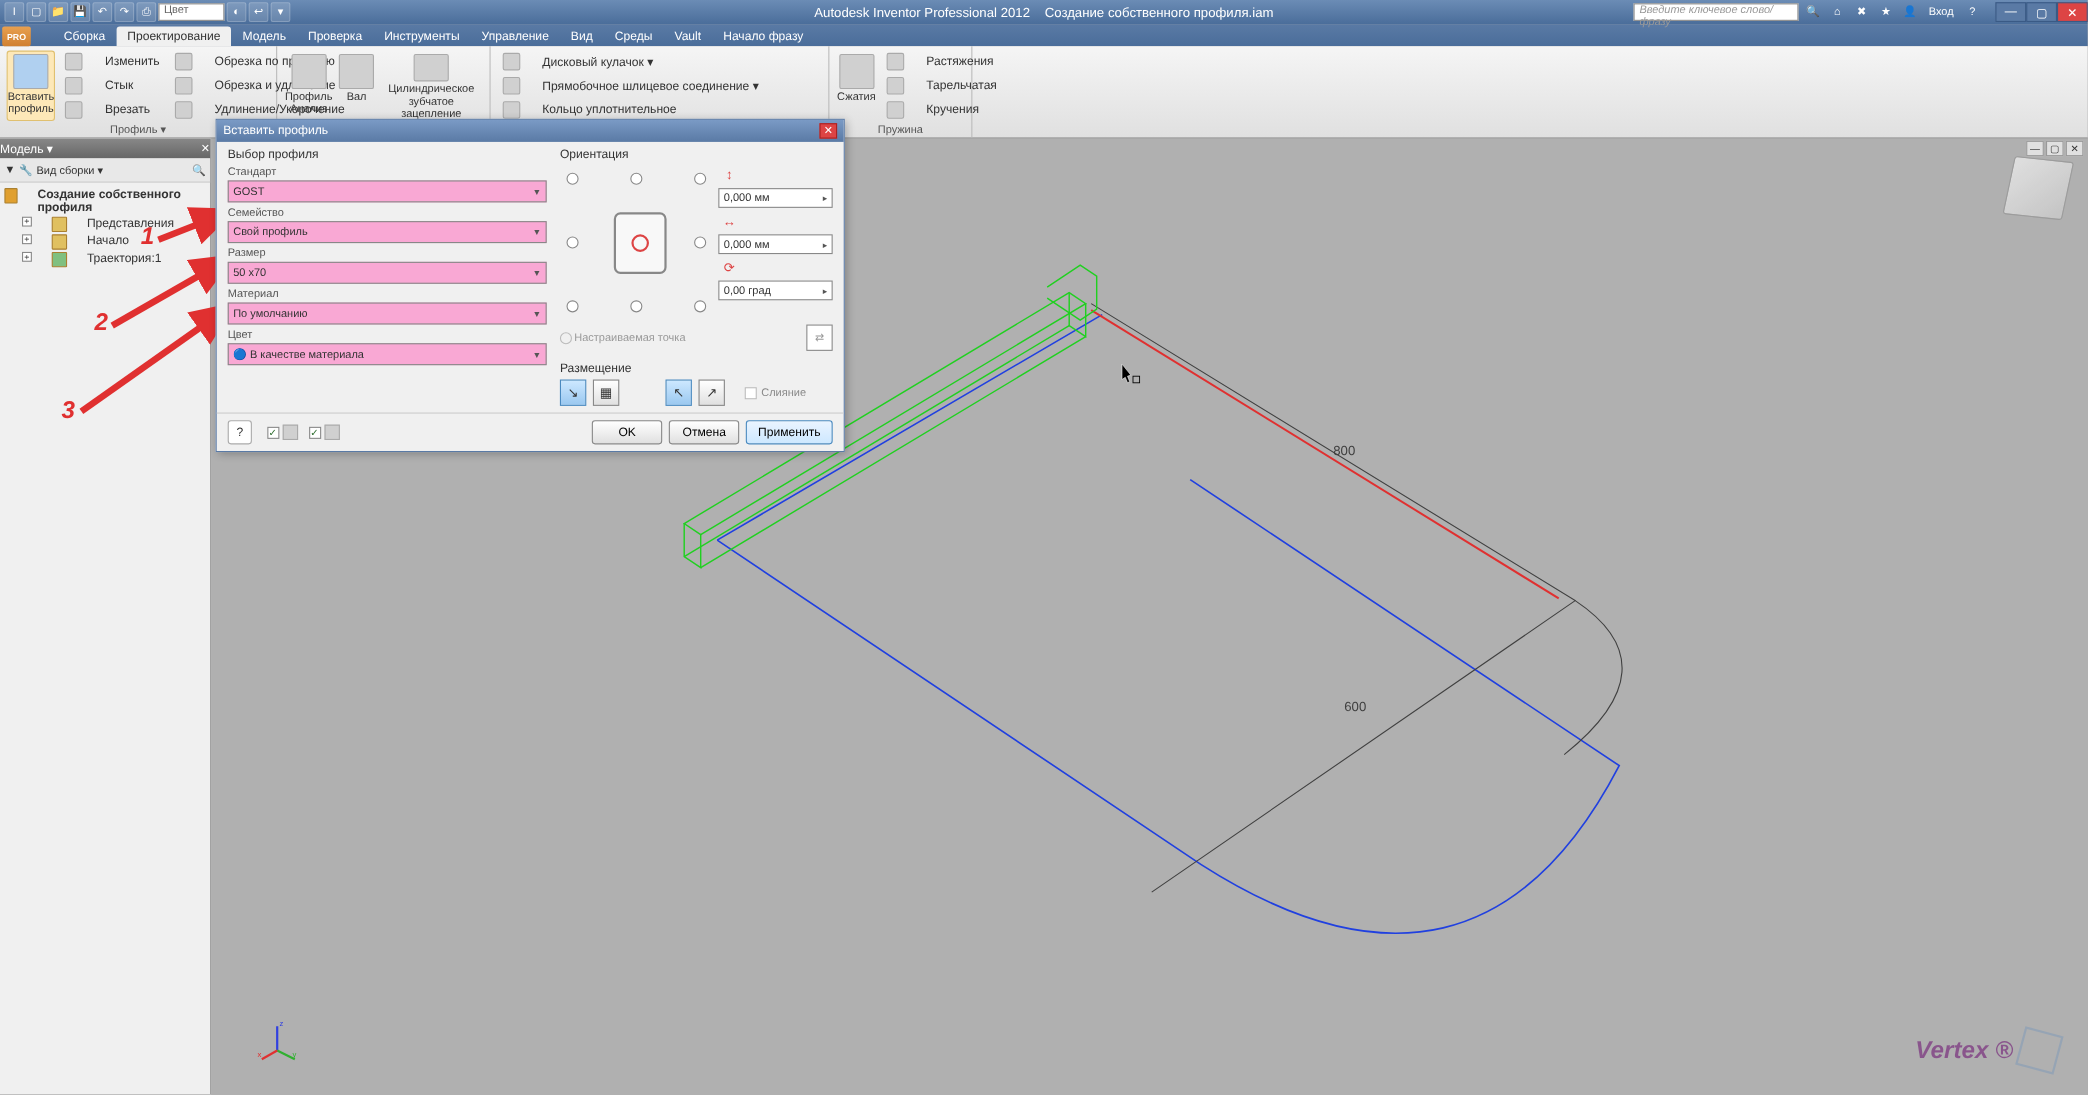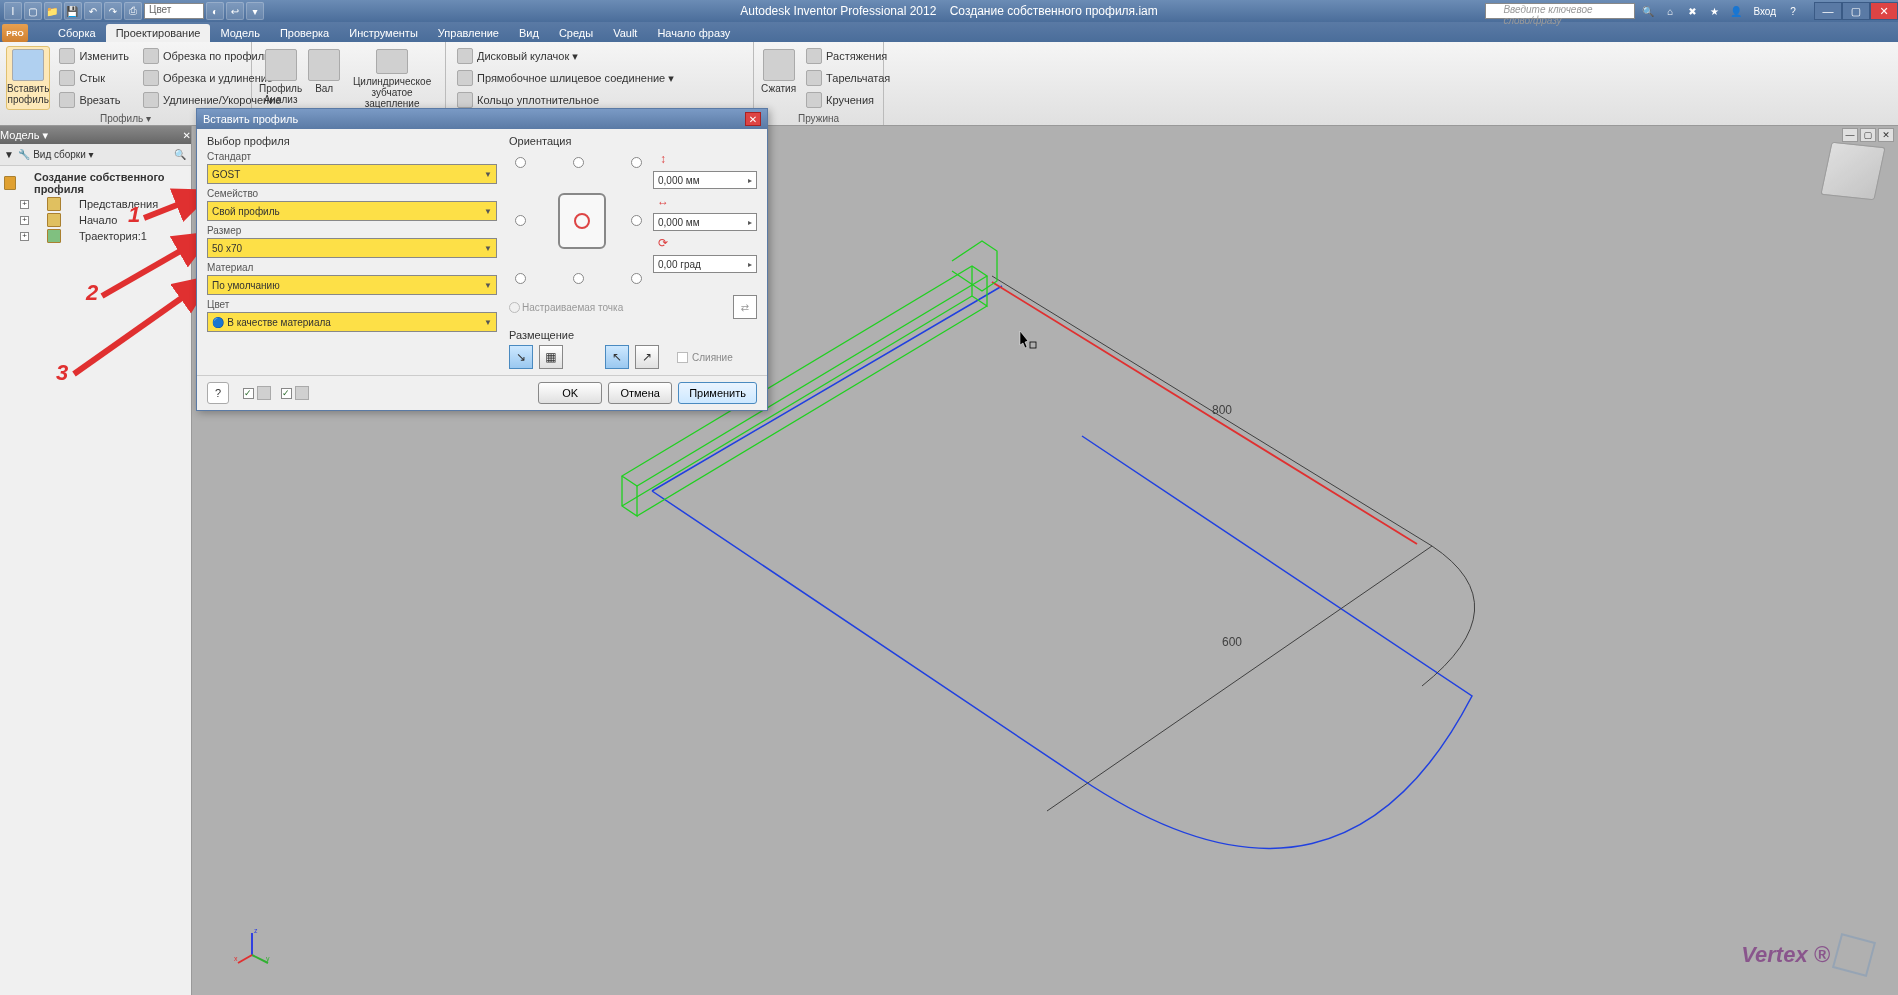--- a/index.html
+++ b/index.html
@@ -6,21 +6,21 @@
 html, body { width: 1898px; height: 995px; overflow: hidden; }
 body { background: #b0b0b0; font-size: 11px; color: #333; position: relative; }
 
 
 .titlebar { height: 22px; background: linear-gradient(#6b8cb5, #4a6d9a); display: flex; align-items: center; color: #fff; position: relative; }
 .titlebar .left-icons { display: flex; gap: 2px; padding-left: 4px; align-items: center; }
 .titlebar .qat-btn { width: 18px; height: 18px; background: rgba(255,255,255,0.15); border: 1px solid rgba(255,255,255,0.2); border-radius: 2px; display: flex; align-items: center; justify-content: center; font-size: 10px; }
 .titlebar .color-box { width: 60px; height: 16px; background: #fff; color: #666; font-size: 10px; padding: 0 4px; border: 1px solid #888; }
 .titlebar .center-title { position: absolute; left: 50%; transform: translateX(-50%); font-size: 12px; color: #fff; white-space: nowrap; }
 .titlebar .right-area { position: absolute; right: 0; display: flex; align-items: center; gap: 4px; }
-.titlebar .search-box { width: 150px; height: 16px; background: #fff; color: #999; font-style: italic; font-size: 10px; padding: 0 17px; border: 1px solid #888; }
+.titlebar .search-box { width: 150px; height: 16px; background: #fff; color: #999; font-style: italic; font-size: 10px; padding: 0 4px; border: 1px solid #888; }
 .titlebar .help-btn { width: 18px; height: 18px; display: flex; align-items: center; justify-content: center; color: #fff; font-size: 10px; }
 .titlebar .win-btns { display: flex; margin-left: 8px; }
 .titlebar .win-btn { width: 28px; height: 18px; background: #5a7aa5; border: 1px solid #3a5a85; display: flex; align-items: center; justify-content: center; color: #fff; font-size: 11px; }
 .titlebar .win-btn.close { background: #d44; }
 
 
 .ribbon-tabs { height: 20px; background: linear-gradient(#5a7aa5, #4a6d9a); display: flex; align-items: flex-end; padding-left: 48px; color: #fff; font-size: 11px; }
 .ribbon-tab { padding: 3px 10px; cursor: pointer; }
 .ribbon-tab.active { background: #f0f0f0; color: #333; border-radius: 3px 3px 0 0; }
 .pro-badge { position: absolute; left: 2px; top: 24px; width: 26px; height: 18px; background: linear-gradient(#e8a050,#d08030); color: #fff; font-size: 8px; font-weight: bold; display: flex; align-items: center; justify-content: center; border-radius: 2px; z-index: 5; }
@@ -28,48 +28,48 @@
 
 .ribbon { height: 84px; background: linear-gradient(#f5f5f5, #e0e0e0); border-bottom: 1px solid #999; display: flex; }
 .ribbon-group { border-right: 1px solid #bbb; padding: 2px 6px; display: flex; flex-direction: column; position: relative; }
 .ribbon-group-label { position: absolute; bottom: 1px; left: 0; right: 0; text-align: center; font-size: 10px; color: #555; }
 .ribbon-group-content { flex: 1; display: flex; gap: 4px; align-items: flex-start; padding-top: 2px; }
 .big-btn { width: 60px; height: 64px; display: flex; flex-direction: column; align-items: center; justify-content: flex-start; padding-top: 2px; gap: 2px; border: 1px solid transparent; border-radius: 3px; cursor: pointer; }
 .big-btn.active { background: #fde8b8; border-color: #e0c070; }
 .big-btn .icon { width: 32px; height: 32px; background: #d0d0d0; border: 1px solid #aaa; border-radius: 2px; }
 .big-btn .lbl { font-size: 10px; text-align: center; line-height: 11px; }
 .small-btn-col { display: flex; flex-direction: column; gap: 2px; }
-.small-btn { display: flex; align-items: center; gap: 4px; padding: 1px 4px; cursor: pointer; border: 1px solid transparent; border-radius: 2px; white-space: nowrap; }
+.small-btn { display: flex; align-items: center; gap: 20px; padding: 1px 4px; cursor: pointer; border: 1px solid transparent; border-radius: 2px; white-space: nowrap; }
 .small-btn .icon { width: 16px; height: 16px; background: #d0d0d0; border: 1px solid #aaa; border-radius: 2px; flex-shrink: 0; }
 .small-btn .lbl { font-size: 11px; }
 
 
 .browser { position: absolute; left: 0; top: 126px; width: 192px; bottom: 0; background: #f0f0f0; border-right: 1px solid #999; }
 .browser-header { height: 18px; background: linear-gradient(#888, #666); color: #fff; padding: 0 0; display: flex; align-items: center; font-size: 11px; justify-content: space-between; }
 .browser-toolbar { height: 22px; background: #e8e8e8; border-bottom: 1px solid #ccc; display: flex; align-items: center; padding: 0 4px; gap: 4px; font-size: 10px; }
 .browser-tree { padding: 4px; font-size: 11px; }
-.tree-item { display: flex; align-items: center; gap: 18px; padding: 1px 0; }
+.tree-item { display: flex; gap: 18px; padding: 1px 0; }
 .tree-item.root { font-weight: bold; }
 .tree-item .expander { width: 9px; height: 9px; border: 1px solid #888; background: #fff; display: flex; align-items: center; justify-content: center; font-size: 8px; line-height: 1; }
 .tree-item .ticon { width: 14px; height: 14px; background: #e0c060; border: 1px solid #aa8030; border-radius: 1px; }
 .tree-item.child { padding-left: 16px; }
 
 
 .viewport { position: absolute; left: 192px; right: 0; top: 126px; bottom: 0; background: #b0b0b0; overflow: hidden; }
 
 
 .dialog { position: absolute; left: 196px; top: 108px; width: 572px; background: #f0f0f0; border: 1px solid #5a7aa5; box-shadow: 2px 2px 8px rgba(0,0,0,0.3); z-index: 100; }
 .dialog-title { height: 20px; background: linear-gradient(#7a9ac5, #5a7aa5); color: #fff; font-size: 11px; padding: 0 6px; display: flex; align-items: center; justify-content: space-between; }
 .dialog-close { width: 16px; height: 14px; background: #d44; color: #fff; display: flex; align-items: center; justify-content: center; font-size: 10px; border: 1px solid #a22; }
 .dialog-body { display: flex; padding: 6px 10px; gap: 12px; }
 .dialog-left { width: 290px; }
 .dialog-right { flex: 1; }
 .dlg-section-label { font-size: 11px; margin-bottom: 4px; color: #333; }
 .dlg-field-label { font-size: 10px; color: #555; margin-top: 4px; margin-bottom: 2px; }
-.dlg-combo { width: 100%; height: 20px; background: #fde047; border: 1px solid #888; font-size: 10px; padding: 0 4px; display: flex; align-items: center; justify-content: space-between; }
+.dlg-combo { width: 100%; height: 20px; background: #f9a8d4; border: 1px solid #888; font-size: 10px; padding: 0 4px; display: flex; align-items: center; justify-content: space-between; }
 .dlg-combo .arrow { font-size: 8px; color: #555; }
 .orient-grid { width: 130px; height: 130px; position: relative; margin: 4px 0 4px 4px; }
 .orient-radio { width: 11px; height: 11px; border: 1px solid #888; border-radius: 50%; background: #fff; position: absolute; }
 .orient-radio.sel::after { content: ''; position: absolute; inset: 2px; background: #4a6d9a; border-radius: 50%; }
 .orient-preview { position: absolute; left: 45px; top: 38px; width: 48px; height: 56px; border: 2px solid #888; border-radius: 6px; background: #f8f8f8; }
 .orient-preview::after { content: ''; position: absolute; left: 50%; top: 50%; width: 12px; height: 12px; border: 2px solid #d44; border-radius: 50%; transform: translate(-50%,-50%); }
 .dim-row { display: flex; align-items: center; gap: 6px; margin-bottom: 4px; }
 .dim-icon { width: 20px; height: 16px; display: flex; align-items: center; justify-content: center; font-size: 12px; color: #d44; }
 .dim-input { flex: 1; height: 18px; background: #fff; border: 1px solid #888; font-size: 10px; padding: 0 4px; display: flex; align-items: center; justify-content: space-between; }
 .dim-input .arrow { font-size: 8px; color: #555; }

